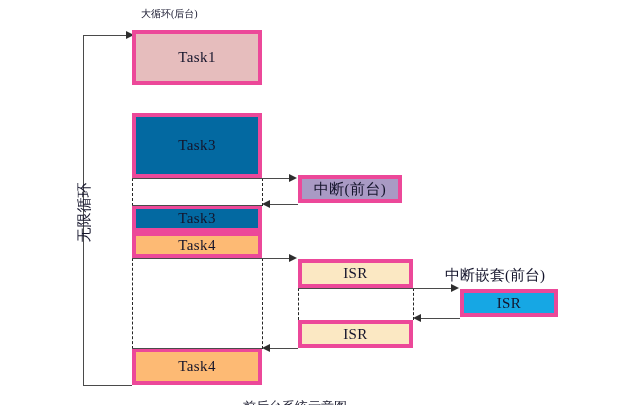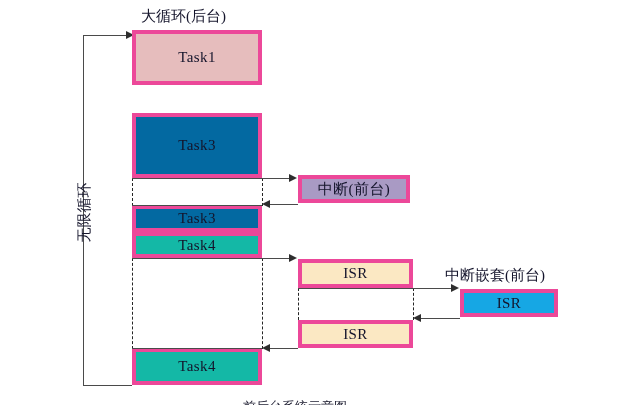--- a/index.html
+++ b/index.html
@@ -27,33 +27,33 @@
     letter-spacing:.4px;
     color:#14142b;
     white-space:nowrap;
   }
   .box.cn{font-size:15px;}
 
   
   .c-task1{background:#e6bdbd;}
   .c-task2{background:#dad2e3;}
   .c-task3{background:#0369a1;}
-  .c-task4{background:#14b8a6;}
+  .c-task4{background:#fdba74;}
   .c-irq{background:#a99ac4;}
   .c-isr{background:#fbe8c3;}
   .c-isr-blue{background:#16a7e4;}
 
   
   .label{
     position:absolute;
     font-size:15px;
     color:#14142b;
     white-space:nowrap;
   }
-  .label-title{font-size:15px;}
+  .label-title{font-size:10px;}
 
   .vlabel{
     position:absolute;
     font-size:15px;
     color:#14142b;
     white-space:nowrap;
     transform-origin:50% 50%;
     transform:rotate(-90deg);
   }
 
@@ -133,21 +133,21 @@
   <div class="vdash" style="left:262px;top:258px;height:91px;"></div>
 
   <div class="hline" style="left:132px;top:178px;width:130px;"></div>
   <div class="hline" style="left:132px;top:205px;width:130px;"></div>
   <div class="hline" style="left:132px;top:258px;width:130px;"></div>
   <div class="hline" style="left:132px;top:348px;width:130px;"></div>
 
   <div class="hline" style="left:262px;top:178px;width:28px;"></div>
   <div class="arrow-r" style="left:289px;top:173.5px;"></div>
 
-  <div class="box cn c-irq" style="left:298px;top:175px;width:112px;height:28px;">中断(前台)</div>
+  <div class="box cn c-irq" style="left:298px;top:175px;width:104px;height:28px;">中断(前台)</div>
 
   <div class="hline" style="left:266px;top:204px;width:32px;"></div>
   <div class="arrow-l" style="left:262px;top:199.5px;"></div>
 
   <div class="hline" style="left:262px;top:258px;width:28px;"></div>
   <div class="arrow-r" style="left:289px;top:253.5px;"></div>
 
   <div class="box c-isr" style="left:298px;top:259px;width:115px;height:29px;">ISR</div>
 
   <div class="vdash" style="left:298px;top:288px;height:32px;"></div>

